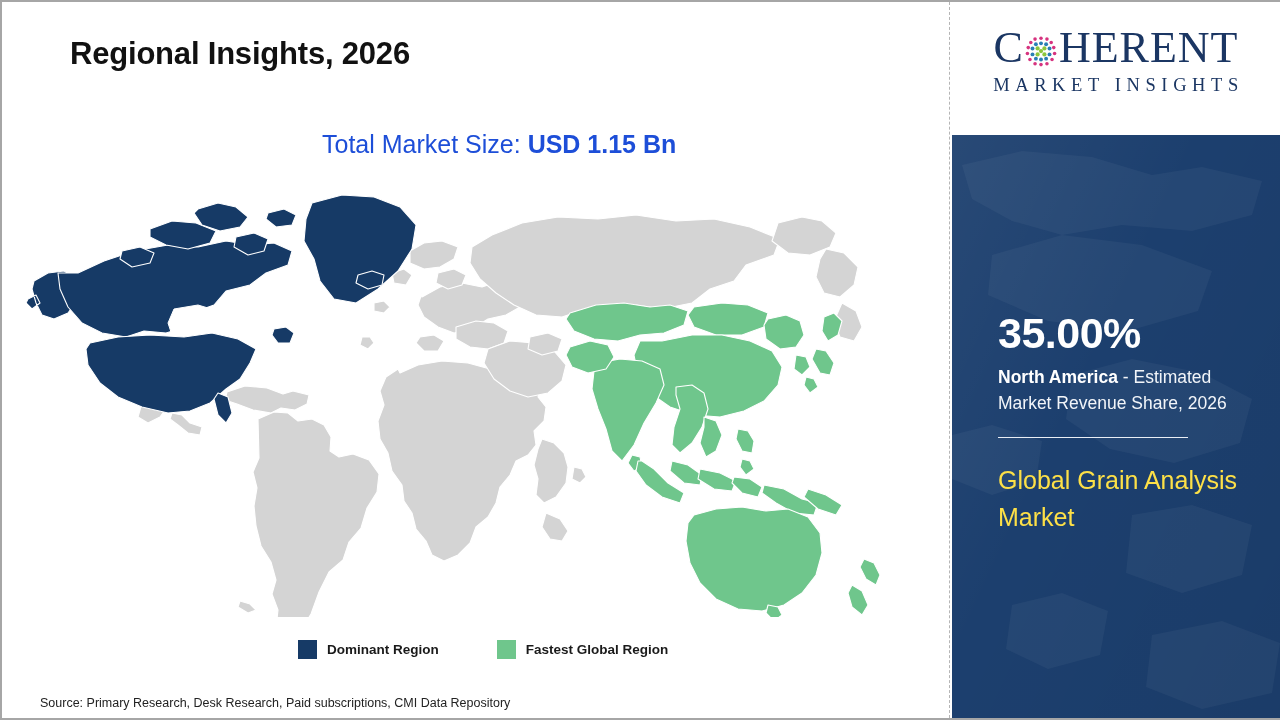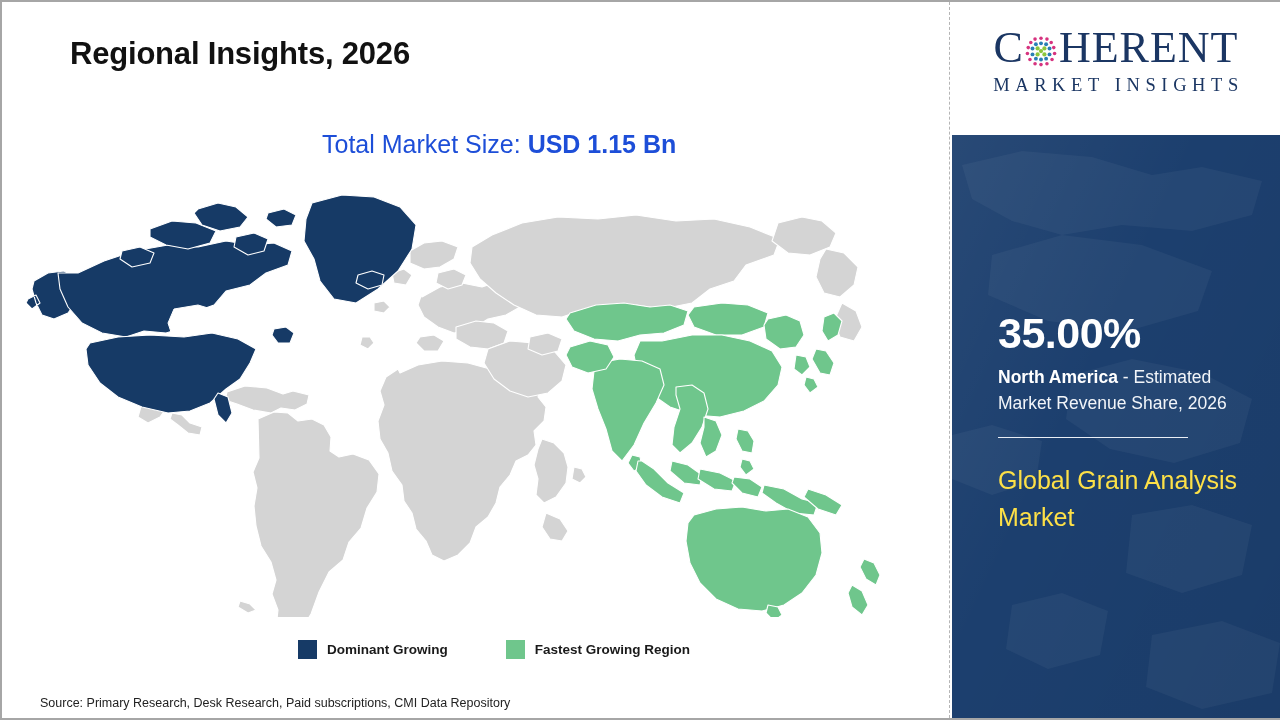--- a/index.html
+++ b/index.html
@@ -217,25 +217,25 @@
 
           <path class="fastest" d="M842,382 l10,4 6,12 -4,10 -10,-6 -6,-12 z"></path>
           <path class="fastest" d="M830,408 l10,6 6,14 -6,10 -10,-8 -4,-14 z"></path>
         </g>
       </svg>
     </div>
 
     <div id="legend">
       <div class="legend-item">
         <span class="swatch sw-dominant"></span>
-        <span class="legend-label">Dominant Growing</span>
+        <span class="legend-label">Dominant Region</span>
       </div>
       <div class="legend-item">
         <span class="swatch sw-fastest"></span>
-        <span class="legend-label">Fastest Growing Region</span>
+        <span class="legend-label">Fastest Global Region</span>
       </div>
     </div>
 
     <div id="source">
       <span class="src-key">Source:</span><span class="src-val"> Primary Research, Desk Research, Paid subscriptions, CMI Data Repository</span>
     </div>
   </div>
 
   <div id="v-divider"></div>
 

